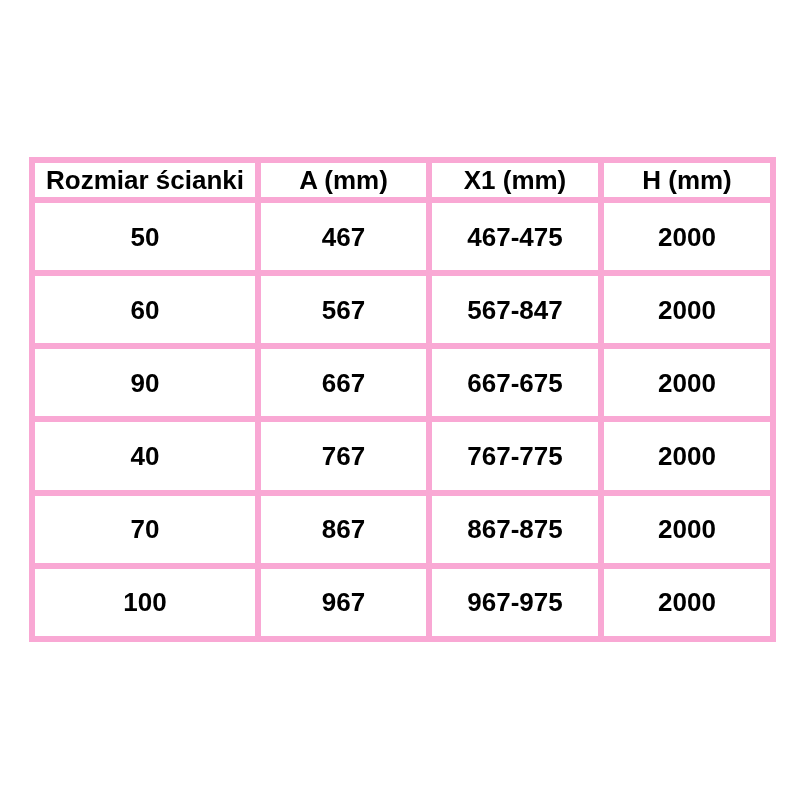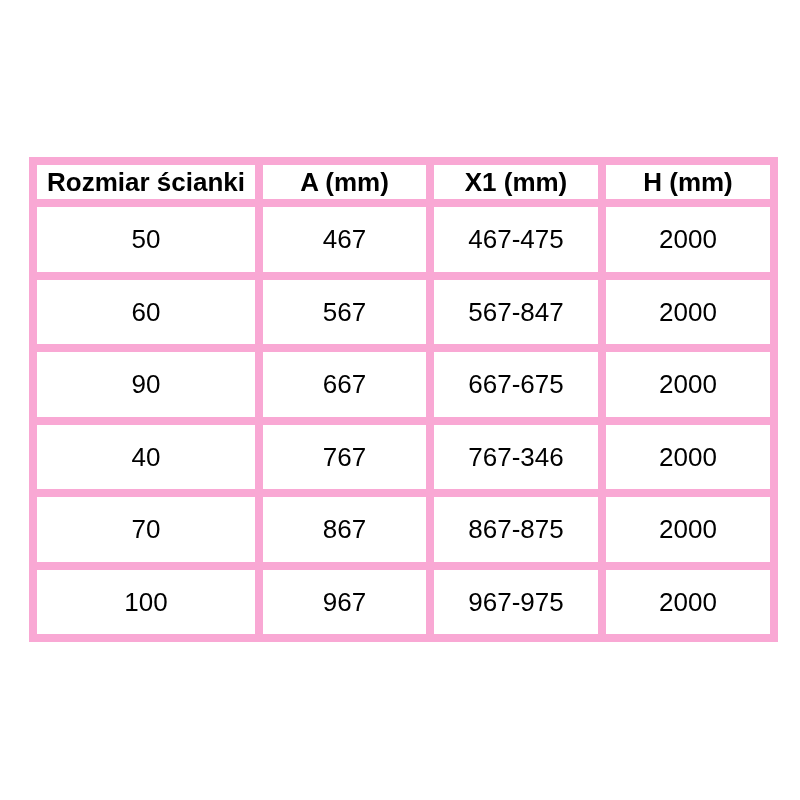--- a/index.html
+++ b/index.html
@@ -22,35 +22,35 @@
     left: 29px;
     top: 157px;
     width: 741px;
     height: 485px;
     border-collapse: collapse;
     table-layout: fixed;
     background: #ffffff;
   }
   table.spec-table th,
   table.spec-table td {
-    border: 8px solid #f9a8d4;
+    border: 6px solid #f9a8d4;
     text-align: center;
     vertical-align: middle;
     color: #000000;
     font-size: 26px;
     line-height: 1;
     padding: 4px;
     overflow: hidden;
     white-space: nowrap;
   }
   table.spec-table th {
     font-weight: bold;
   }
   table.spec-table td {
-    font-weight: normal;
+    font-weight: bold;
   }
   col.c-size { width: 226px; }
   col.c-a    { width: 171px; }
   col.c-x1   { width: 172px; }
   col.c-h    { width: 172px; }
 </style>
 </head>
 <body>
 
 <div class="stage">
@@ -84,21 +84,21 @@
       </tr>
       <tr>
         <td>90</td>
         <td>667</td>
         <td>667-675</td>
         <td>2000</td>
       </tr>
       <tr>
         <td>40</td>
         <td>767</td>
-        <td>767-346</td>
+        <td>767-775</td>
         <td>2000</td>
       </tr>
       <tr>
         <td>70</td>
         <td>867</td>
         <td>867-875</td>
         <td>2000</td>
       </tr>
       <tr>
         <td>100</td>

